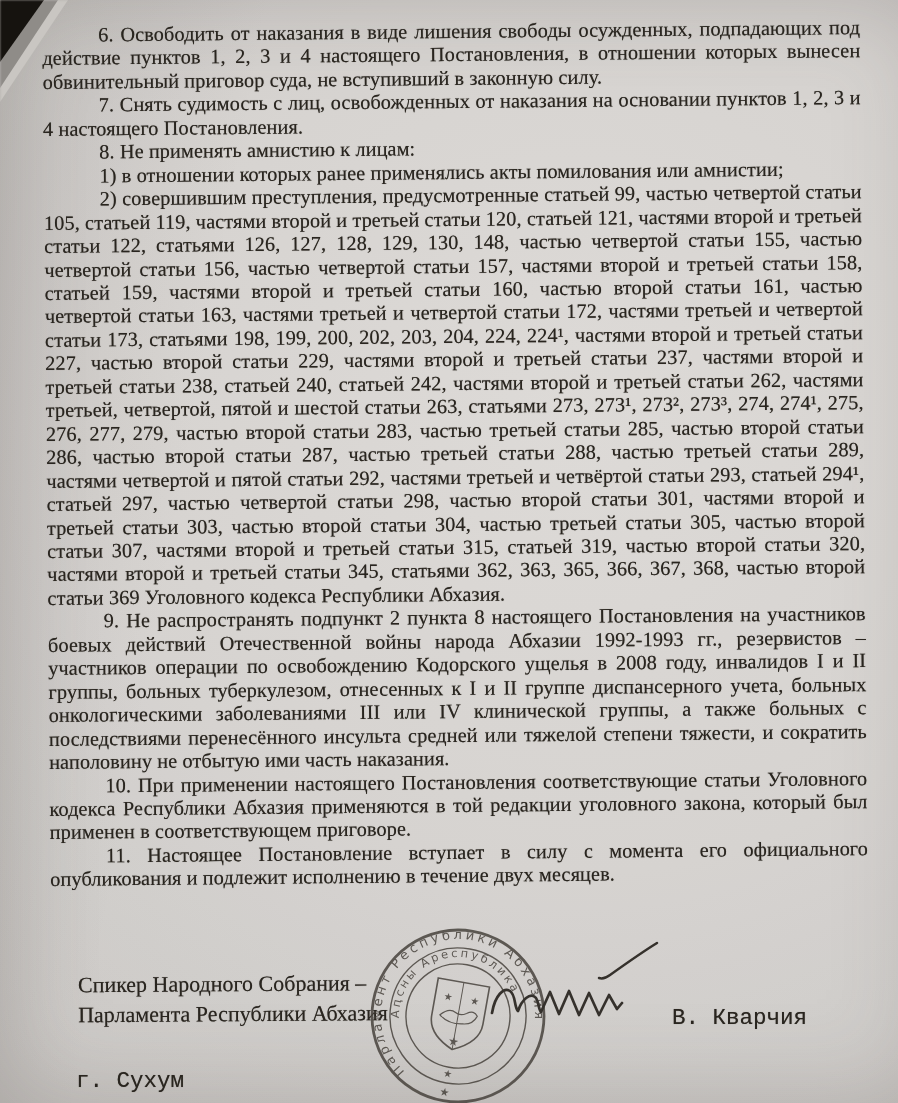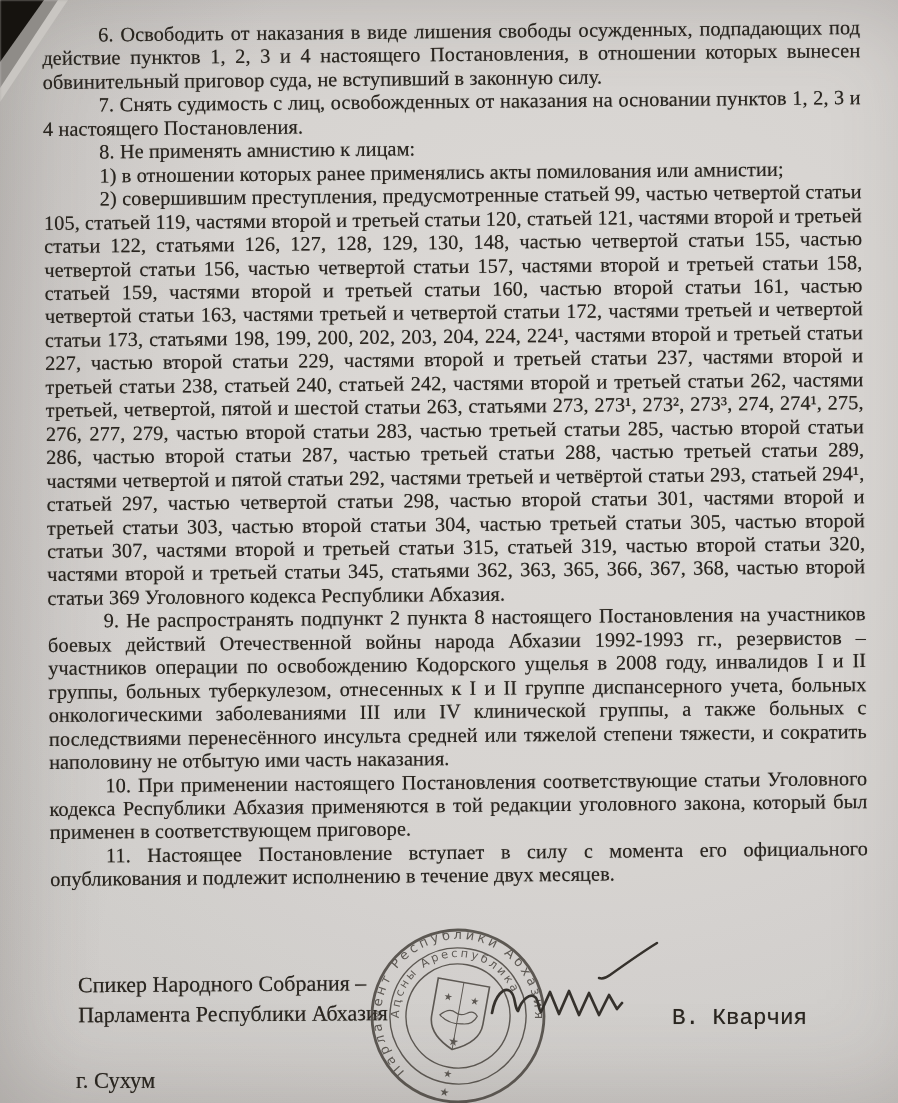--- a/index.html
+++ b/index.html
@@ -38,21 +38,21 @@
     font-size:22px; line-height:29.5px;
     text-shadow:0 0 0.7px rgba(41,37,31,0.6);
     transform:rotate(-0.4deg);
   }
   .signer-name {
     position:absolute; left:672px; top:1005px;
     font-size:22.5px; text-shadow:0 0 0.7px rgba(41,37,31,0.6);font-family:Liberation Mono, monospace;
   }
   .city {
     position:absolute; left:76px; top:1068px;
-    font-size:22.5px; text-shadow:0 0 0.7px rgba(41,37,31,0.6);
+    font-size:22.5px; text-shadow:0 0 0.7px rgba(41,37,31,0.6);font-family:Liberation Mono, monospace;
   }
 
   .seal { position:absolute; left:368px; top:926px; width:180px; height:180px; opacity:0.84; }
   .seal text { font-family:"DejaVu Sans",sans-serif; fill:#46413b; }
   .seal .ring { fill:none; stroke:#46413b; }
   .autograph { position:absolute; left:478px; top:933px; width:210px; height:115px; }
   .autograph path { fill:none; stroke:#35312c; stroke-linecap:round; stroke-linejoin:round; }
 </style>
 </head>
 <body>

